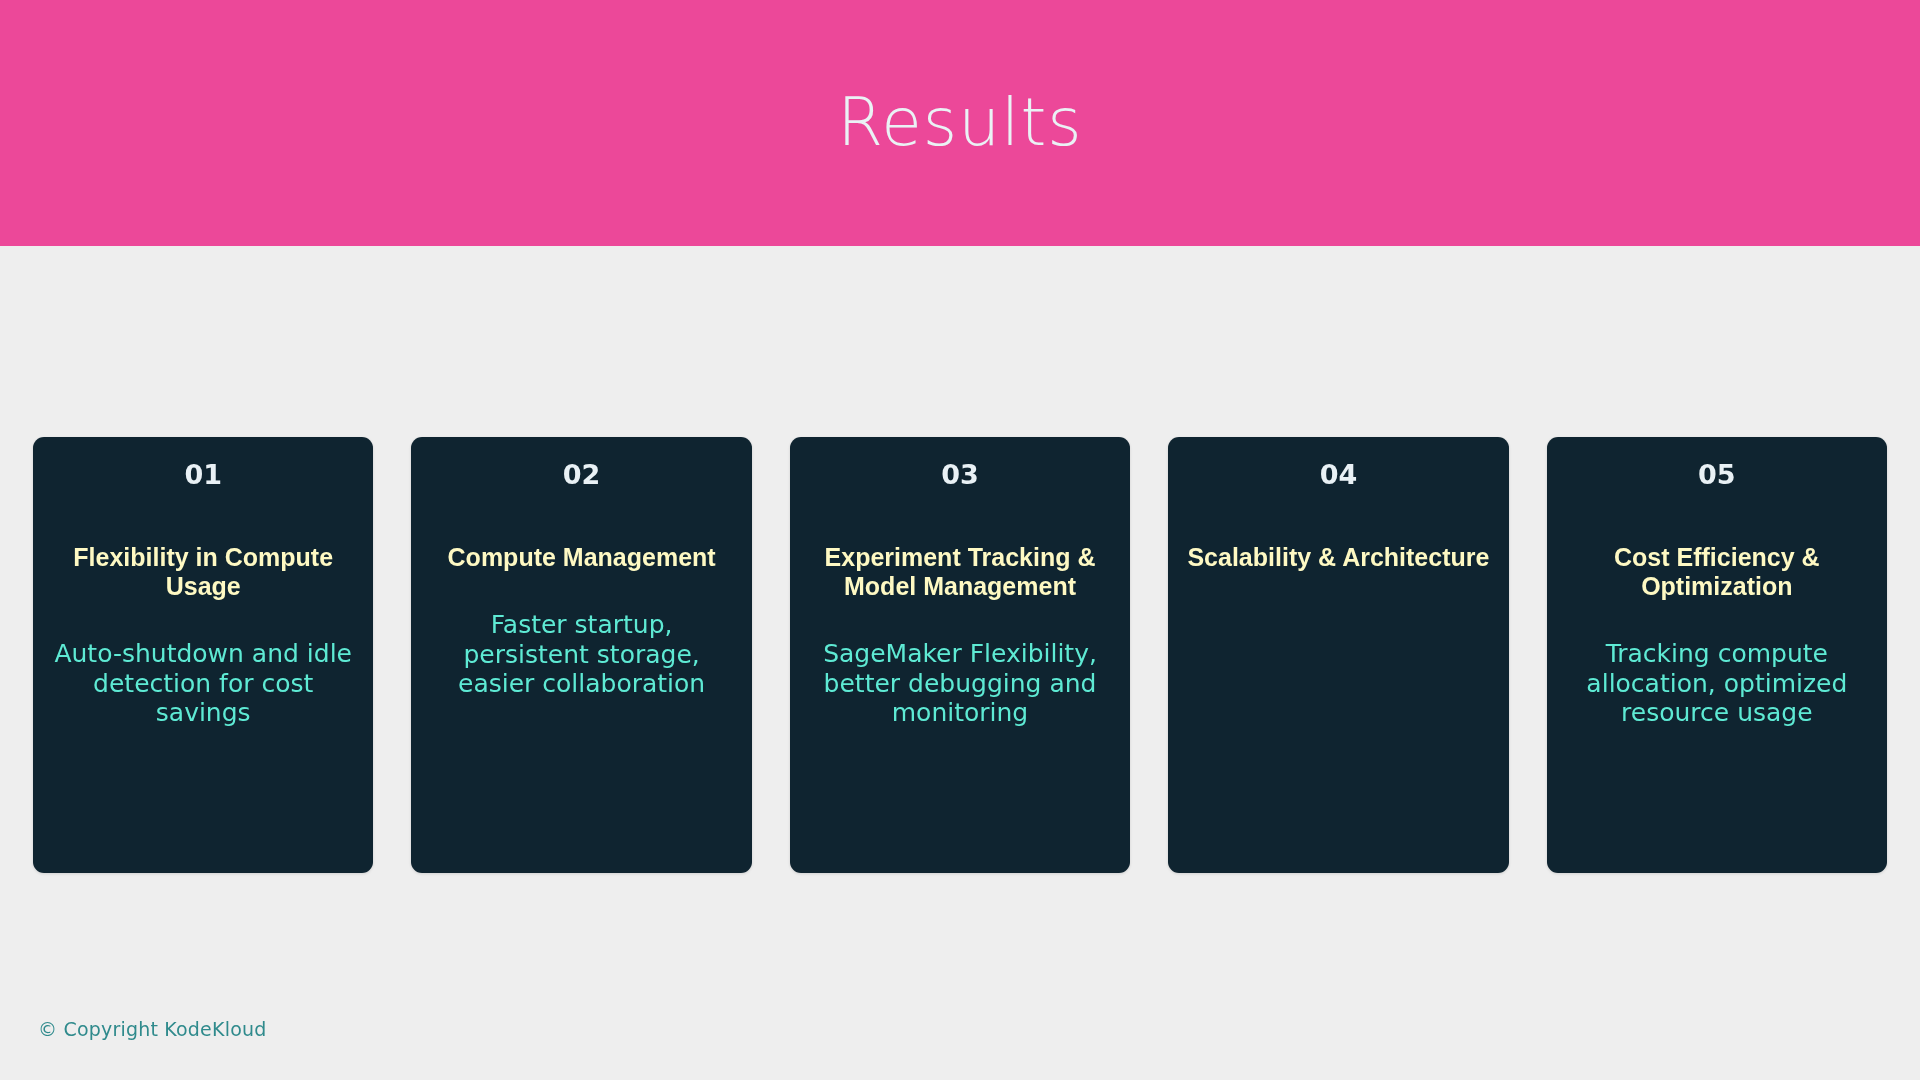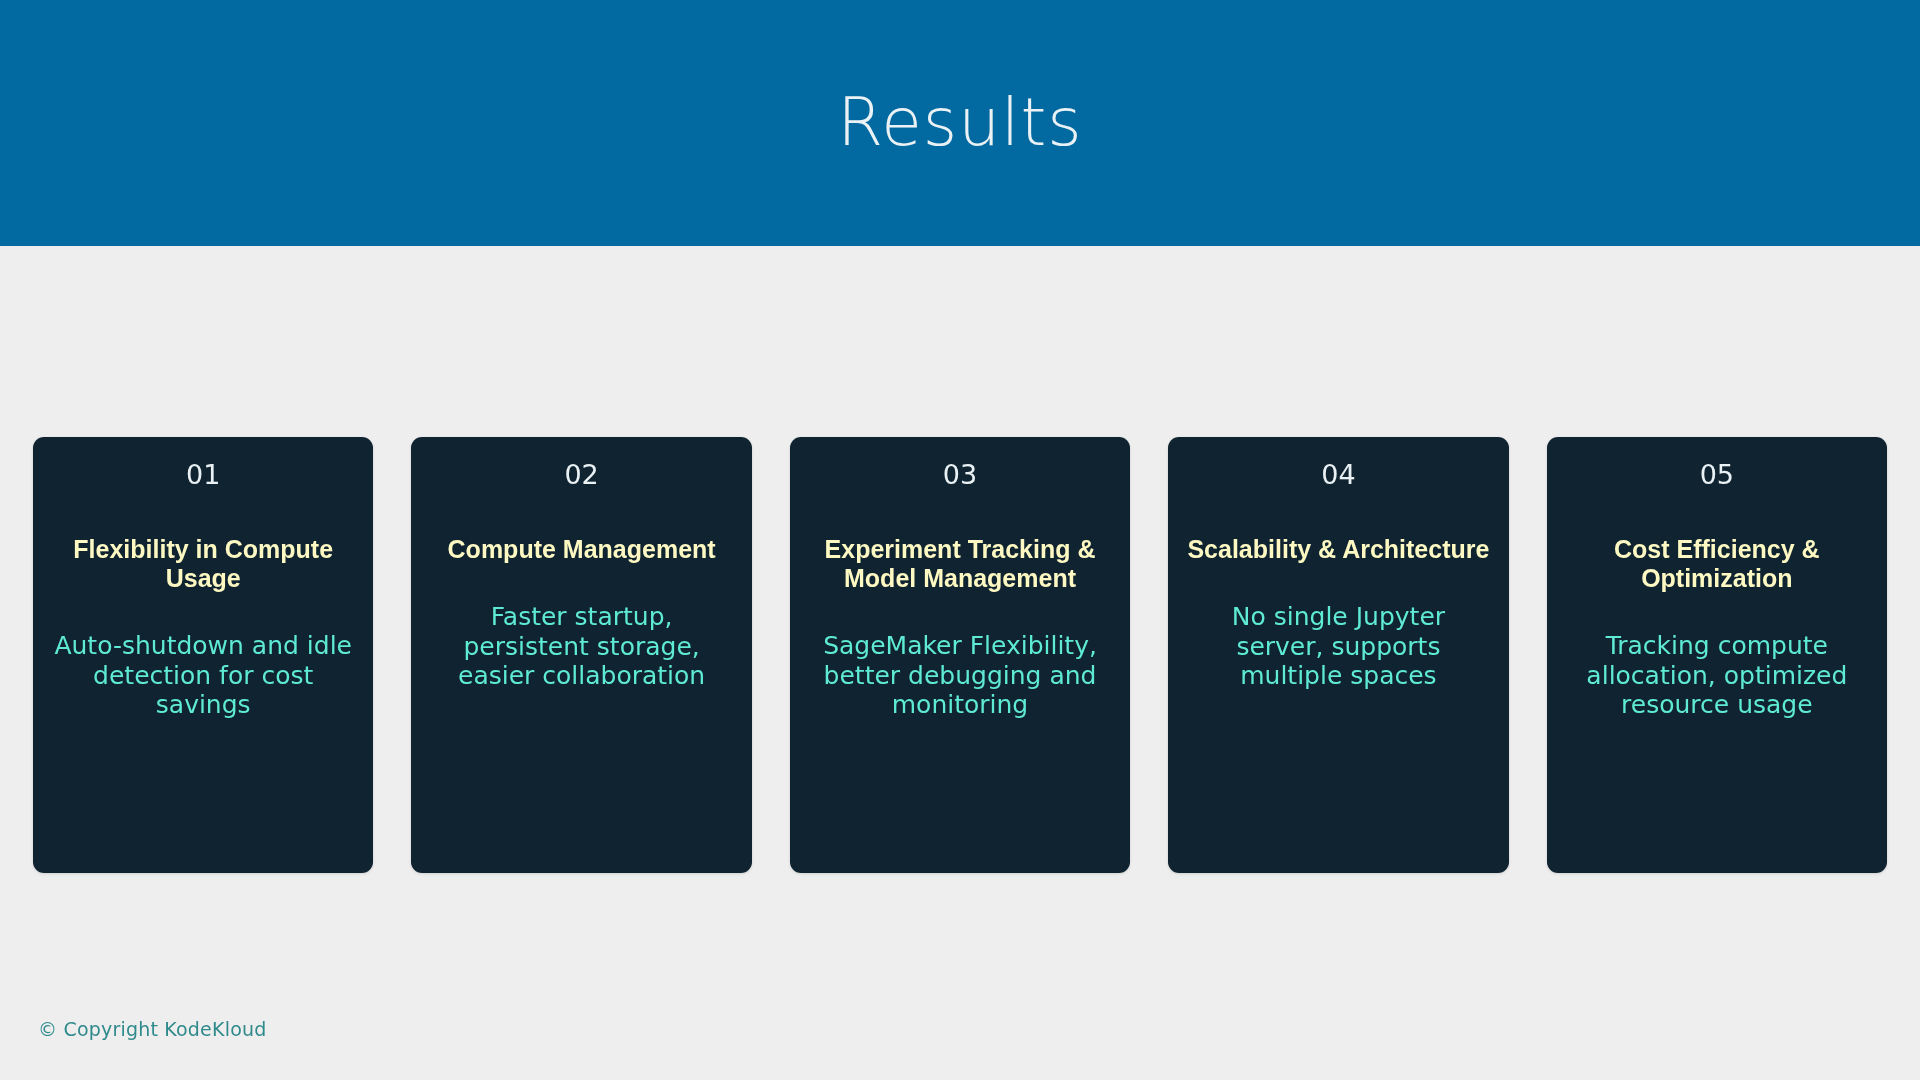--- a/index.html
+++ b/index.html
@@ -16,21 +16,21 @@
     position: relative;
   }
 
   
   .header-band {
     position: absolute;
     left: 0;
     top: 0;
     width: 1920px;
     height: 246px;
-    background: #0369a1;
+    background: #ec4899;
     display: flex;
     align-items: center;
     justify-content: center;
   }
 
   .page-title {
     color: #eaf2f5;
     font-size: 66px;
     font-weight: 300;
     letter-spacing: 1px;
@@ -58,25 +58,25 @@
     display: flex;
     flex-direction: column;
     align-items: center;
     text-align: center;
     color: #eef5f8;
     box-shadow: 0 1px 3px rgba(0,0,0,0.12);
   }
 
   .card-number {
     font-size: 27px;
-    font-weight: 400;
+    font-weight: 700;
     color: #e9f1f5;
     line-height: 1.2;
     font-family: "DejaVu Sans", sans-serif;
-    margin-bottom: 0;
+    margin-bottom: 8px;
   }
 
   .card-title {
     font-size: 25px;
     font-weight: 700;
     line-height: 1.16;
     color: #fef9c3;
     margin-top: 44px;
     max-width: 100%;
   }
@@ -125,21 +125,20 @@
 
   <div class="card">
     <div class="card-number">03</div>
     <div class="card-title">Experiment Tracking &amp; Model Management</div>
     <div class="card-body">SageMaker Flexibility, better debugging and monitoring</div>
   </div>
 
   <div class="card">
     <div class="card-number">04</div>
     <div class="card-title">Scalability &amp; Architecture</div>
-    <div class="card-body">No single Jupyter server, supports multiple spaces</div>
   </div>
 
   <div class="card">
     <div class="card-number">05</div>
     <div class="card-title">Cost Efficiency &amp; Optimization</div>
     <div class="card-body">Tracking compute allocation, optimized resource usage</div>
   </div>
 
 </div>
 

